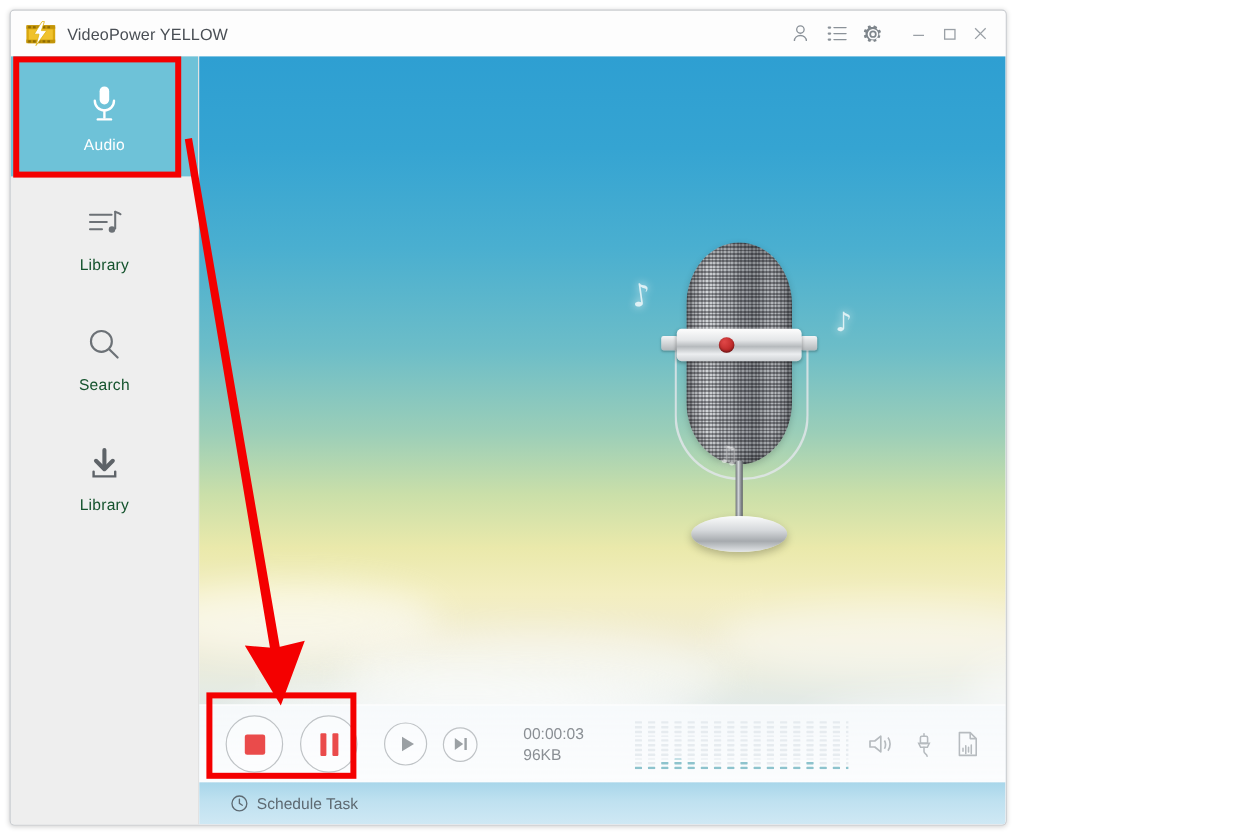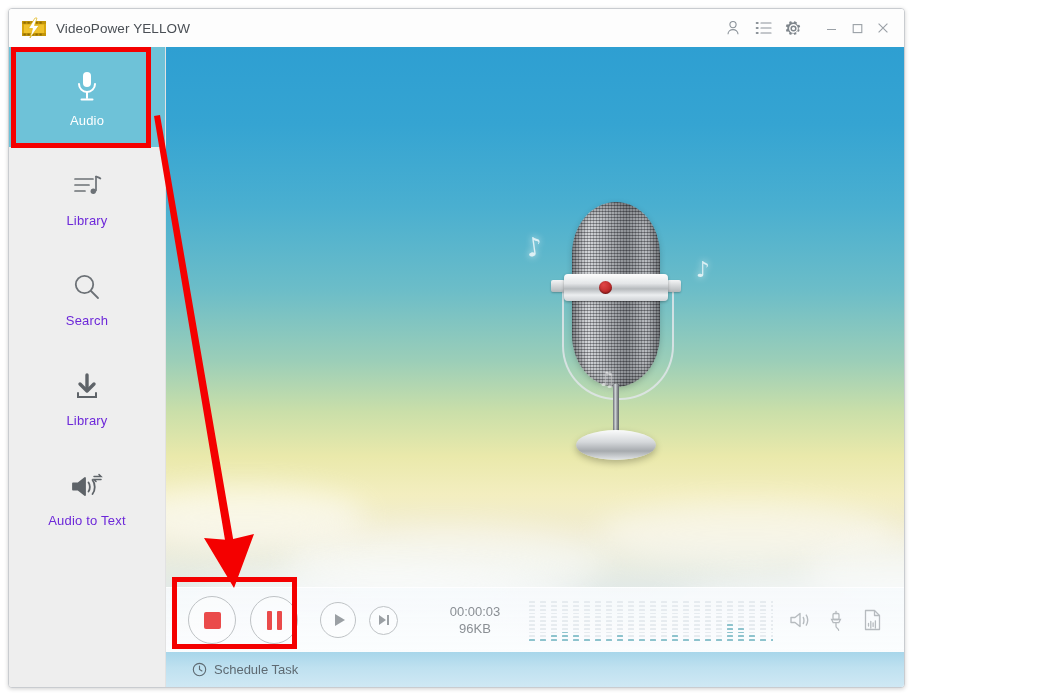--- a/index.html
+++ b/index.html
@@ -12,21 +12,21 @@
     font-family: "Liberation Sans", sans-serif;
     width: 1045px;
     height: 696px;
     overflow: hidden;
   }
 
   .app-window {
     position: absolute;
     left: 8px;
     top: 8px;
-    width: 897px;
+    width: 831px;
     height: 680px;
     background: #ffffff;
     border: 1px solid #c9ccd0;
     border-radius: 4px;
     box-shadow: 0 1px 4px rgba(0,0,0,0.18);
     overflow: hidden;
     box-sizing: border-box;
   }
 
   
@@ -94,21 +94,21 @@
     border-right: 1px solid #e2e2e2;
     box-sizing: border-box;
   }
   .nav-item {
     position: relative;
     height: 100px;
     display: flex;
     flex-direction: column;
     align-items: center;
     justify-content: center;
-    color: #6d28d9;
+    color: #14532d;
     box-sizing: border-box;
   }
   .nav-item.active {
     background: #6ec2d8;
     color: #ffffff;
   }
   .nav-icon {
     height: 40px;
     display: flex;
     align-items: center;
@@ -289,21 +289,21 @@
     border-top: 5px solid transparent;
     border-bottom: 5px solid transparent;
   }
   .next-glyph .bar {
     width: 2px; height: 10px;
     background: #9ba0a4;
   }
 
   .readout {
     margin-left: 38px;
-    text-align: center;
+    text-align: left;
     color: #8a8f94;
     font-size: 13px;
     line-height: 17px;
     flex: none;
     width: 78px;
   }
 
   .meter {
     margin-left: 15px;
     height: 42px;
@@ -486,31 +486,20 @@
         <div class="nav-icon">
           <svg width="30" height="30" viewBox="0 0 30 30" fill="none" stroke="#5e6368" stroke-width="2" stroke-linecap="round">
             <path d="M15 3v14" stroke-width="3.4"></path>
             <path d="M8 12l7 7 7-7" stroke-width="3.4" stroke-linejoin="round"></path>
             <path d="M6 21v4h18v-4"></path>
           </svg>
         </div>
         <div class="nav-label">Library</div>
       </div>
 
-      <div class="nav-item">
-        <div class="nav-icon">
-          <svg width="34" height="30" viewBox="0 0 34 30" fill="none" stroke="#5e6368" stroke-width="1.8" stroke-linecap="round">
-            <path d="M3 11.5h5l7-5.5v17l-7-5.5H3z" fill="#5e6368" stroke="#5e6368" stroke-linejoin="round"></path>
-            <path d="M18.5 10.5c1.8 2.4 1.8 6.6 0 9"></path>
-            <path d="M22.5 8c3 3.8 3 10.2 0 14"></path>
-            <path d="M24 4.5h7l-2-2M31 7.5h-7l2 2" stroke-width="1.5"></path>
-          </svg>
-        </div>
-        <div class="nav-label">Audio to Text</div>
-      </div>
 
     </div>
 
     <div class="stage">
       <div class="cloud" style="left:-40px; top:440px; width:240px; height:60px;"></div>
       <div class="cloud" style="left:120px; top:480px; width:320px; height:70px; opacity:.5;"></div>
       <div class="cloud" style="left:430px; top:455px; width:300px; height:64px; opacity:.45;"></div>
       <div class="cloud" style="left:640px; top:490px; width:290px; height:72px; opacity:.5;"></div>
       <div class="cloud" style="left:20px; top:520px; width:400px; height:80px; opacity:.6;"></div>
       <div class="cloud" style="left:500px; top:525px; width:420px; height:76px; opacity:.55;"></div>

